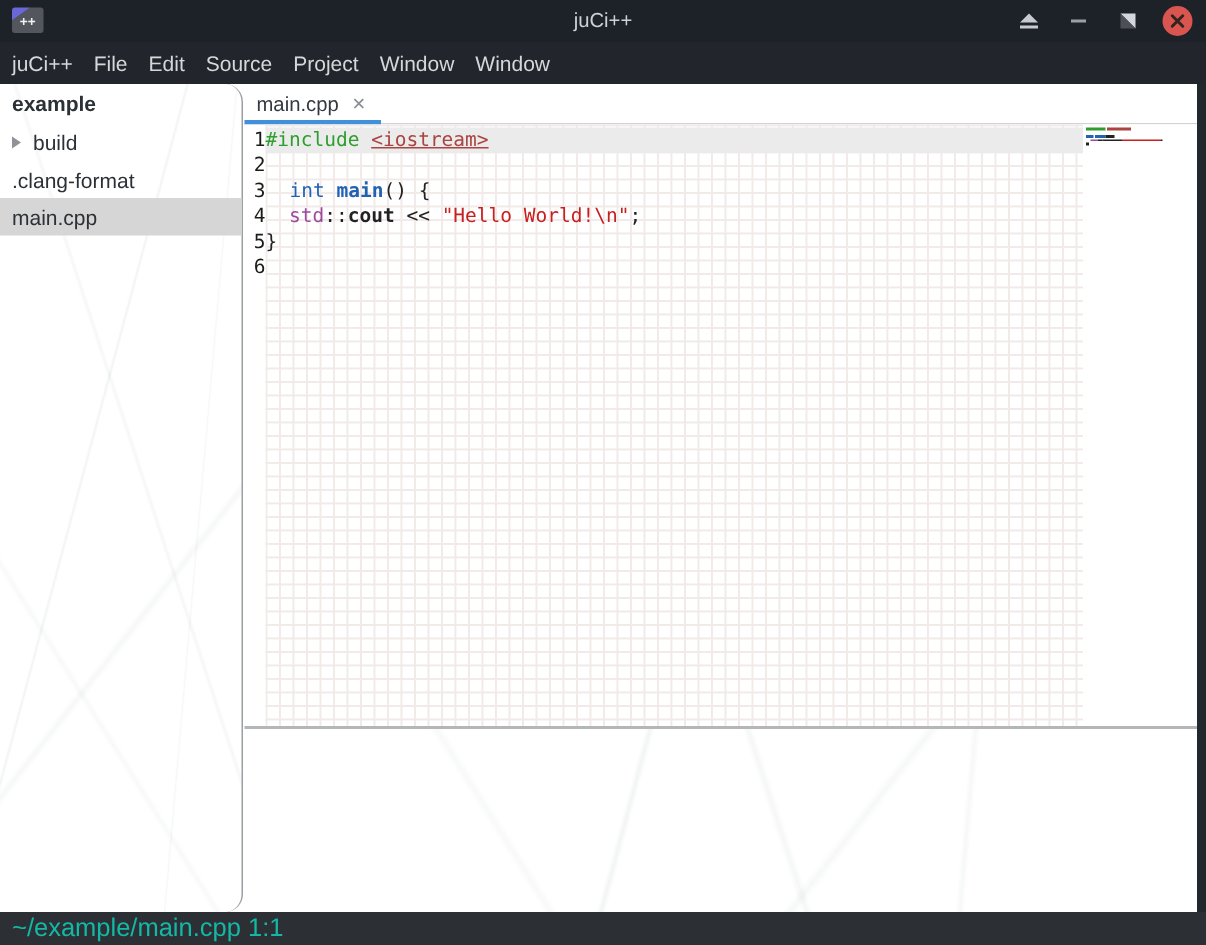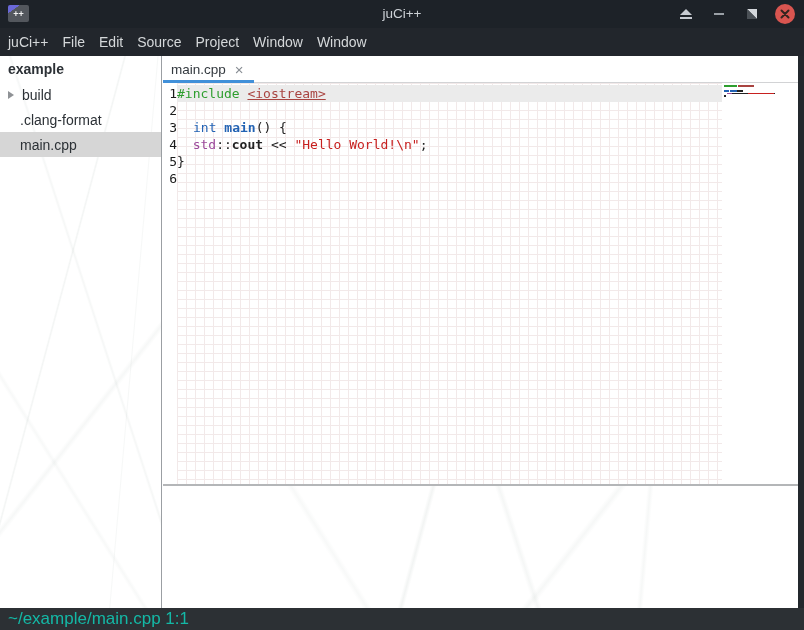--- a/index.html
+++ b/index.html
@@ -40,28 +40,28 @@
     display:flex;padding-left:1px;}
   .menu-item{padding:0 7px;line-height:28px;color:#d5d8da;font-size:14px;white-space:nowrap;}
 
   
   .main{position:absolute;left:0;top:56px;width:804px;height:552px;background:#fff;}
   .textured{background-color:#fff;background-image:
     linear-gradient(105deg,transparent 40%,rgba(130,150,142,0.10) 40.5%,transparent 41%),
     linear-gradient(72deg,transparent 55%,rgba(130,150,142,0.08) 55.6%,transparent 56.2%),
     linear-gradient(128deg,transparent 62%,rgba(130,150,142,0.07) 62.8%,transparent 63.6%),
     linear-gradient(58deg,transparent 28%,rgba(130,150,142,0.06) 28.7%,transparent 29.4%),
-    linear-gradient(95deg,transparent 75%,rgba(130,150,142,0.07) 75.5%,transparent 76%);}
+    linear-gradient(95deg,transparent 75%,rgba(130,150,142,0.07) 75.5%,transparent 76%); border-radius: 12px;}
 
   
   .sidebar{position:absolute;left:0;top:0;width:162px;height:552px;
     border-right:1px solid var(--divider);font-size:14px;color:#2c3136;}
   .tree-root{height:26px;display:flex;align-items:center;padding-left:8px;font-weight:bold;}
   .tree-row{height:25px;display:flex;align-items:center;}
-  .tree-row .label{margin-left:20px;}
+  .tree-row .label{margin-left:8px;}
   .tree-row.has-expander .label{margin-left:8px;}
   .tree-row.selected{background:var(--selected-row);}
   .expander{width:0;height:0;margin-left:8px;
     border-left:6px solid #8f9296;border-top:4px solid transparent;border-bottom:4px solid transparent;}
 
   
   .editor-col{position:absolute;left:163px;top:0;width:635px;height:552px;background:#fff;}
   .right-edge{position:absolute;left:798px;top:0;width:6px;height:552px;background:#23282d;}
 
   .tabbar{position:absolute;left:0;top:0;width:100%;height:27px;background:#fff;

